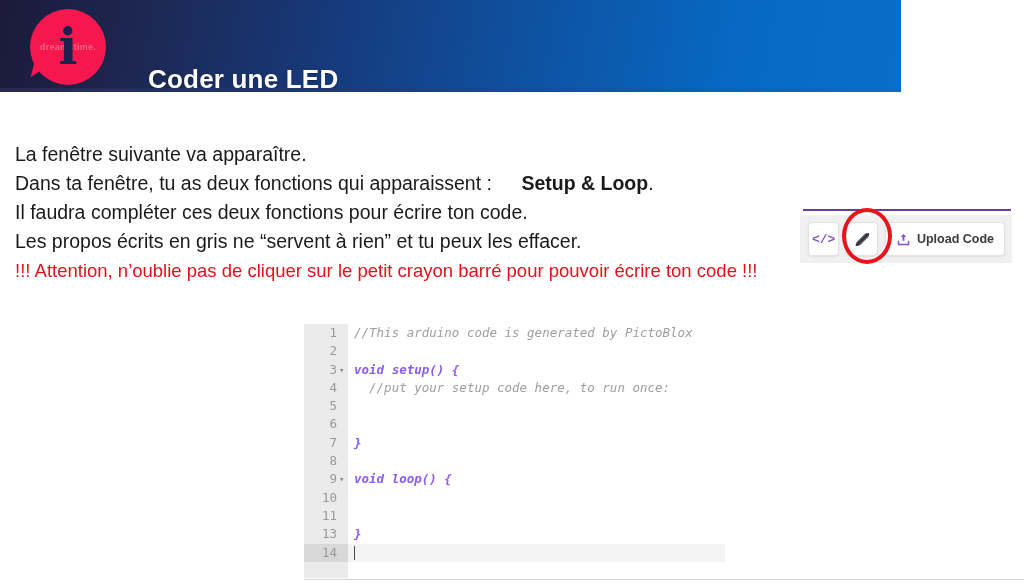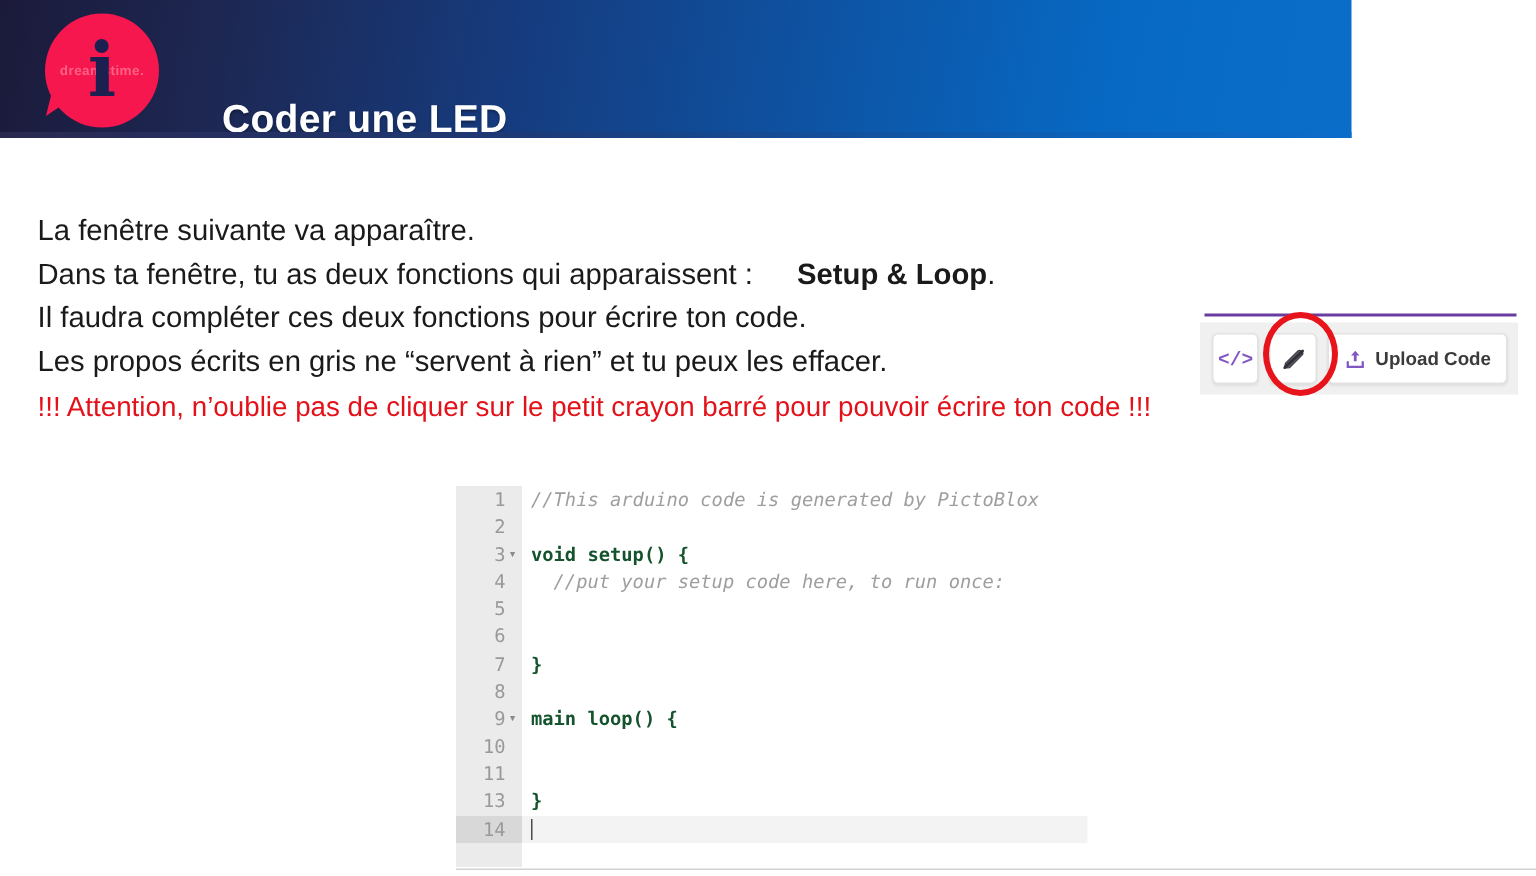--- a/index.html
+++ b/index.html
@@ -106,21 +106,21 @@
     font-size: 26px;
     font-weight: bold;
     letter-spacing: 0.2px;
     text-shadow: 0 1px 2px rgba(0,0,0,0.35);
     margin-top: 24px;
   }
 
   
   #body-text {
     position: absolute;
-    left: 25px;
+    left: 15px;
     top: 140px;
     width: 960px;
   }
   .line {
     font-size: 19.5px;
     color: #1a1a1a;
     line-height: 29px;
     white-space: nowrap;
   }
   .line b { font-weight: bold; margin-left: 24px; }
@@ -264,22 +264,23 @@
     left: 50px;
     top: 0;
     font-size: 12.5px;
     z-index: 2;
   }
   .cmt {
     color: #9e9e9e;
     font-style: italic;
   }
   .kw {
-    color: #14532d;
-    font-weight: bold;
+    color: #8b5cf6;
+    font-weight: bold;
+    font-style: italic;
   }
   .caret {
     position: absolute;
     left: 50px;
     top: 2px;
     width: 1px;
     height: 14px;
     background: #4a4a4a;
     z-index: 3;
   }
@@ -345,20 +346,20 @@
   <div id="gutter"></div>
   <div id="code-rows">
       <div class="code-row"><span class="ln">1</span><span class="code-text"><span class="cmt">//This arduino code is generated by PictoBlox</span></span></div>
       <div class="code-row"><span class="ln">2</span><span class="code-text"></span></div>
       <div class="code-row"><span class="ln">3</span><span class="fold">▾</span><span class="code-text"><span class="kw">void setup() {</span></span></div>
       <div class="code-row"><span class="ln">4</span><span class="code-text"><span class="cmt">  //put your setup code here, to run once:</span></span></div>
       <div class="code-row"><span class="ln">5</span><span class="code-text"></span></div>
       <div class="code-row"><span class="ln">6</span><span class="code-text"></span></div>
       <div class="code-row"><span class="ln">7</span><span class="code-text"><span class="kw">}</span></span></div>
       <div class="code-row"><span class="ln">8</span><span class="code-text"></span></div>
-      <div class="code-row"><span class="ln">9</span><span class="fold">▾</span><span class="code-text"><span class="kw">main loop() {</span></span></div>
+      <div class="code-row"><span class="ln">9</span><span class="fold">▾</span><span class="code-text"><span class="kw">void loop() {</span></span></div>
       <div class="code-row"><span class="ln">10</span></div>
       <div class="code-row"><span class="ln">11</span><span class="code-text"></span></div>
       <div class="code-row"><span class="ln">13</span><span class="code-text"><span class="kw">}</span></span></div>
       <div class="code-row active"><div class="ln-bg"></div><div class="row-hl"></div><div class="caret"></div><span class="ln">14</span><span class="code-text"></span></div>
     </div>
   <div id="editor-bottom-rule"></div>
 </div>
 
 </body></html>

